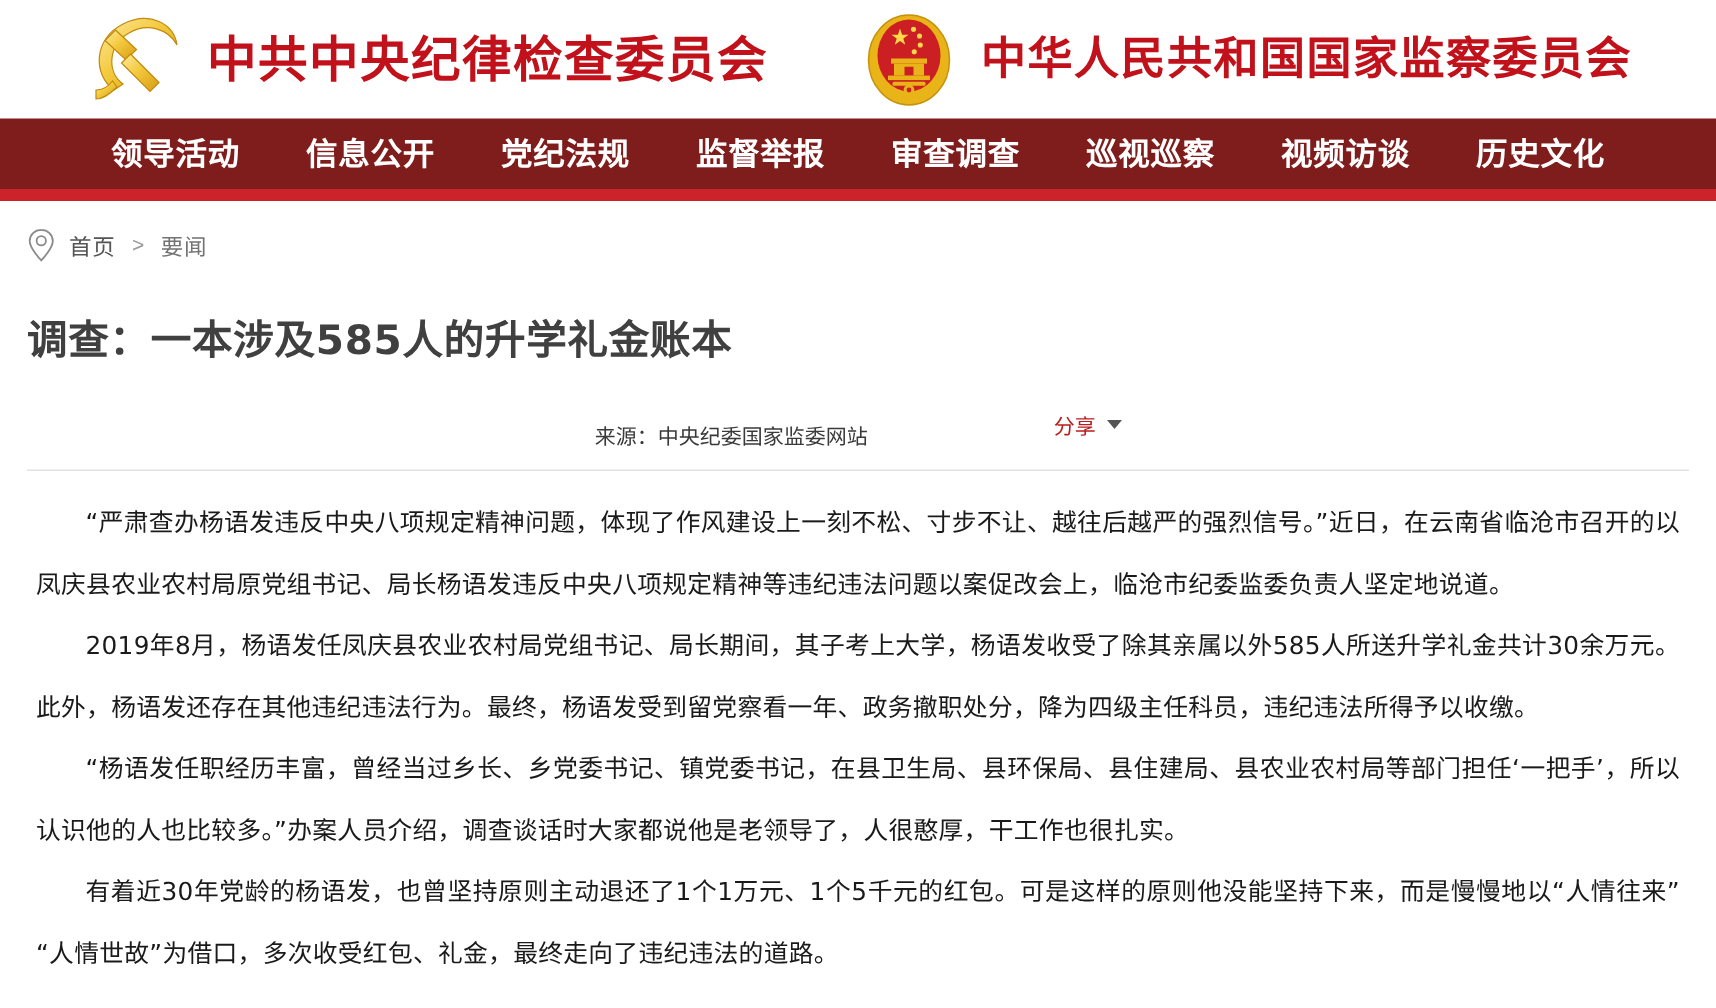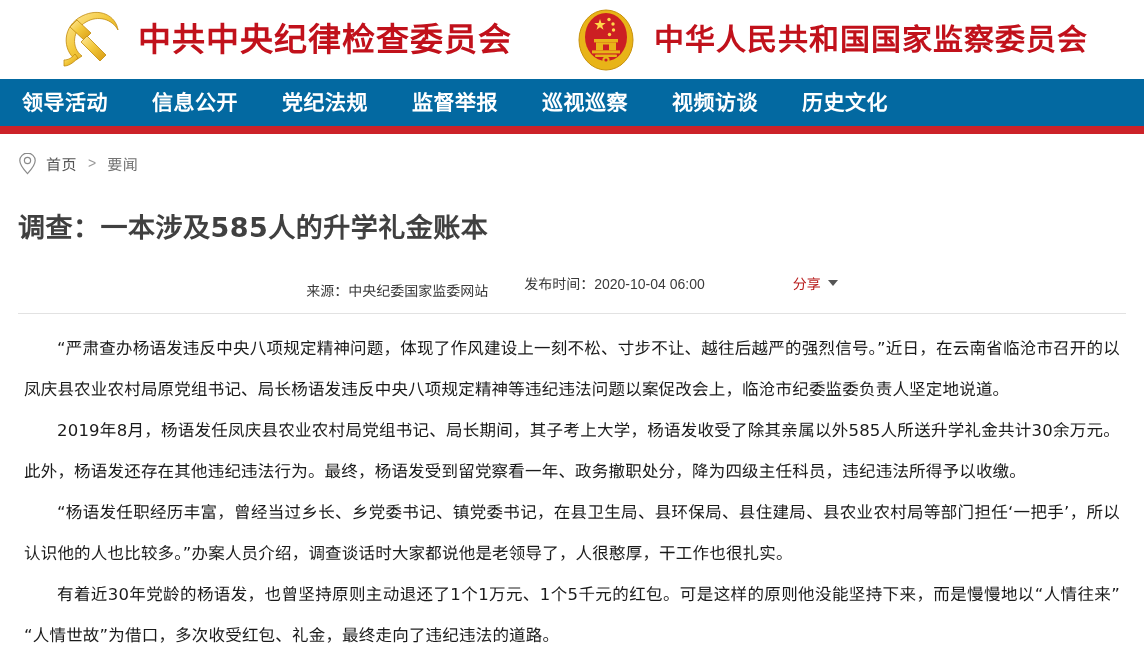--- a/index.html
+++ b/index.html
@@ -49,24 +49,24 @@
   }
 
   .logo-text-gov {
     font-size: 30px;
   }
 
   
   .main-nav {
     width: 1144px;
     height: 47px;
-    background: #0369a1;
-    display: flex;
-    align-items: center;
-    justify-content: flex-start;
+    background: #7f1d1d;
+    display: flex;
+    align-items: center;
+    justify-content: center;
     gap: 0;
   }
 
   .nav-item {
     font-family: "DejaVu Serif", "Liberation Serif", serif;
     font-size: 21px;
     font-weight: bold;
     color: #ffffff;
     padding: 0 22px;
     line-height: 47px;
@@ -241,20 +241,21 @@
     <span class="logo-text logo-text-gov">中华人民共和国国家监察委员会</span>
   </div>
 
 </div>
 
 <nav class="main-nav">
   <a class="nav-item">领导活动</a>
   <a class="nav-item">信息公开</a>
   <a class="nav-item">党纪法规</a>
   <a class="nav-item">监督举报</a>
+  <a class="nav-item">审查调查</a>
   <a class="nav-item">巡视巡察</a>
   <a class="nav-item">视频访谈</a>
   <a class="nav-item">历史文化</a>
 </nav>
 <div class="nav-underline"></div>
 
 <div class="breadcrumb-bar">
   <svg class="pin-icon" viewBox="0 0 19 23">
     <path d="M9.5 1.2 C5.2 1.2 1.8 4.5 1.8 8.6 C1.8 13.6 9.5 21.6 9.5 21.6 C9.5 21.6 17.2 13.6 17.2 8.6 C17.2 4.5 13.8 1.2 9.5 1.2 Z" fill="none" stroke="#8a8a8a" stroke-width="1.2"></path>
     <circle cx="9.5" cy="8.5" r="3.1" fill="none" stroke="#8a8a8a" stroke-width="1.2"></circle>
@@ -264,21 +265,20 @@
   <span class="crumb-current">要闻</span>
 </div>
 
 <div class="article-wrap">
 
   <h1 class="article-title">调查：一本涉及585人的升学礼金账本</h1>
 
   <div class="article-meta">
     <span class="meta-source">来源：中央纪委国家监委网站</span>
     <span class="meta-gap-1"></span>
-    <span class="meta-time">发布时间：2020-10-04 06:00</span>
     <span class="meta-gap-2"></span>
     <span class="share-box">
       <span>分享</span>
       <span class="share-caret"></span>
     </span>
   </div>
 
   <div class="meta-divider"></div>
 
   <div class="article-body">

